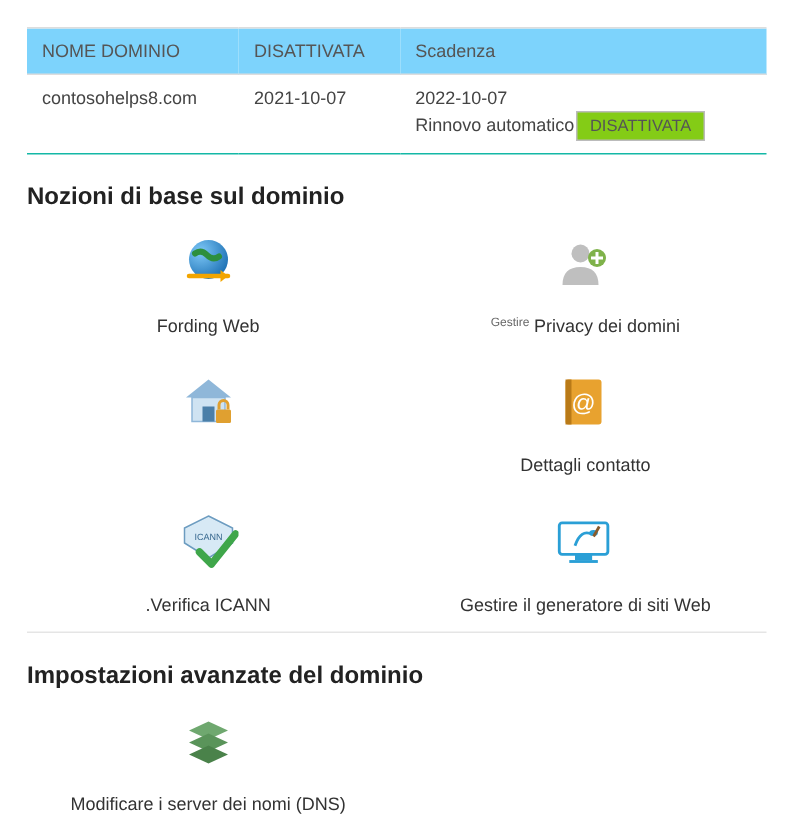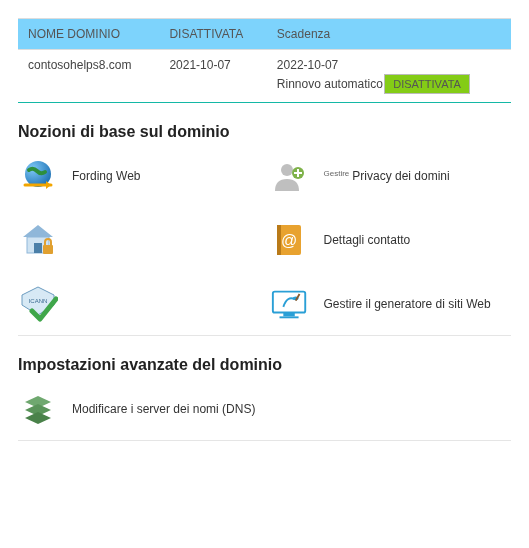--- a/index.html
+++ b/index.html
@@ -73,20 +73,21 @@
     display: grid;
     grid-template-columns: 1fr 1fr;
     column-gap: 10px;
     row-gap: 22px;
   }
   .item {
     display: flex;
     align-items: center;
     gap: 14px;
     min-height: 42px;
+    flex-direction: column;
   }
   .icon-box {
     width: 40px; height: 40px;
     flex: 0 0 40px;
     display: flex; align-items: center; justify-content: center;
   }
   .item-label { font-size: 12px; color: #333; line-height: 1.4; }
   .item-sub { font-size: 11px; color: #555; }
   .tiny-pref { font-size: 8px; color: #666; margin-right: 3px; vertical-align: top; }
   .highlight-box {
@@ -184,20 +185,23 @@
     </div>
 
     <div class="item">
       <div class="icon-box">
         <svg width="40" height="38" viewBox="0 0 40 38">
           <polygon points="20,2 36,10 36,20 20,30 4,20 4,10" fill="#d7e9f5" stroke="#6c9cc0" stroke-width="1"></polygon>
           <text x="20" y="18" text-anchor="middle" font-size="6" fill="#3a6a90" font-family="Arial">ICANN</text>
           <path d="M14 26 L22 34 L38 14" stroke="#3fa64a" stroke-width="5" fill="none" stroke-linecap="round" stroke-linejoin="round"></path>
         </svg>
       </div>
+      <div class="item-label">
+        <span>.</span><span>Verifica ICANN</span>
+      </div>
     </div>
 
     <div class="item">
       <div class="icon-box">
         <svg width="42" height="38" viewBox="0 0 42 38">
           <rect x="3" y="6" width="34" height="22" rx="2" fill="none" stroke="#2a9fd6" stroke-width="2"></rect>
           <rect x="14" y="28" width="12" height="4" fill="#2a9fd6"></rect>
           <rect x="10" y="32" width="20" height="2" fill="#2a9fd6"></rect>
           <path d="M14 22 Q18 10 26 14" stroke="#2a9fd6" stroke-width="2" fill="none"></path>
           <ellipse cx="27" cy="13" rx="3" ry="2" fill="#2a9fd6"></ellipse>

